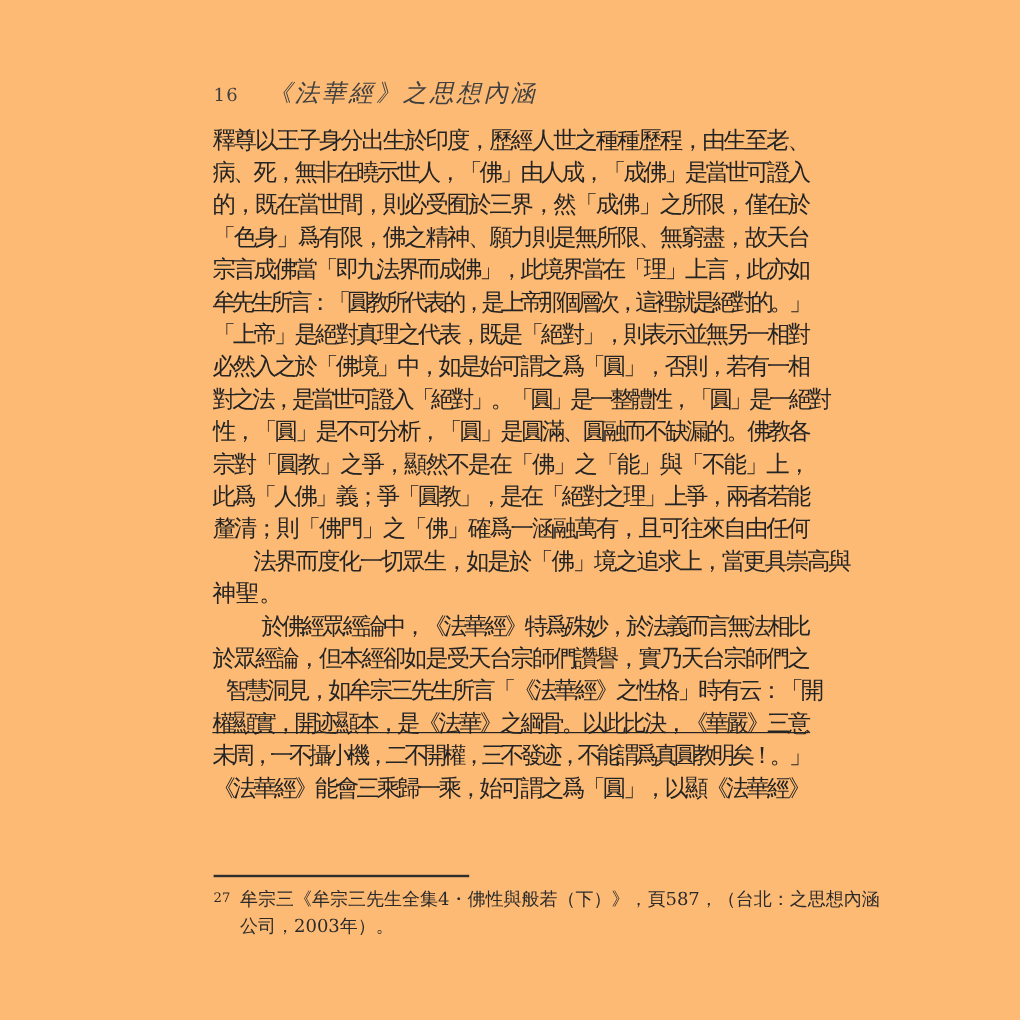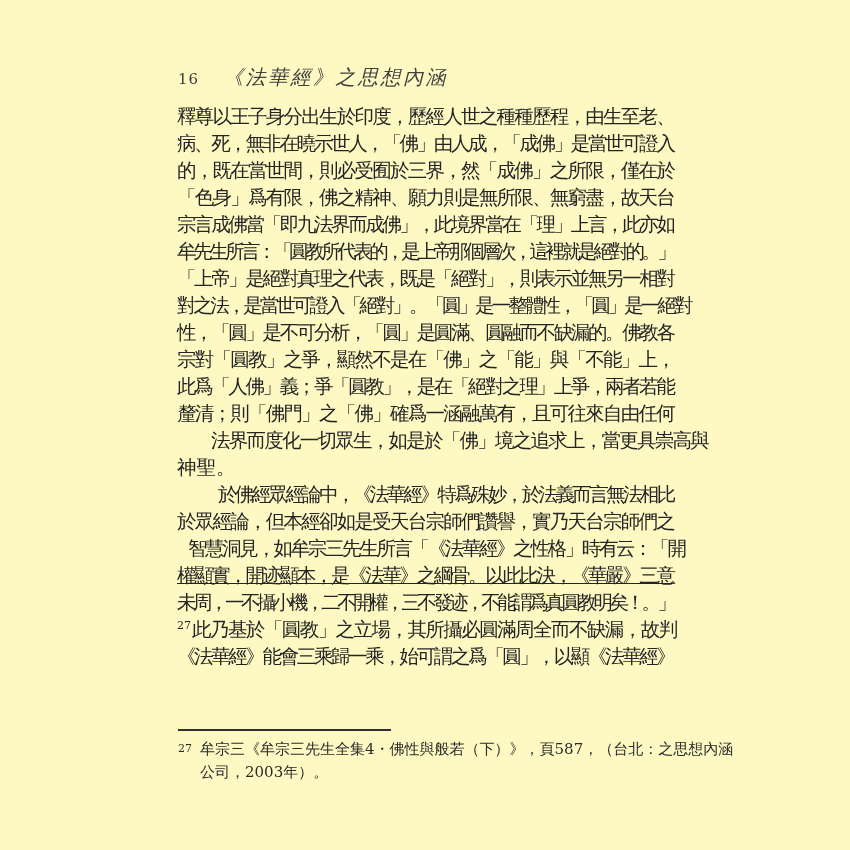--- a/index.html
+++ b/index.html
@@ -4,21 +4,21 @@
 <style>
   html, body {
     margin: 0;
     padding: 0;
     background: #ffffff;
   }
   .page {
     position: relative;
     width: 850px;
     height: 850px;
-    background: #fef9c3;
+    background: #fdba74;
     font-family: "DejaVu Serif", "Liberation Serif", serif;
     color: #262626;
     overflow: hidden;
   }
   
   .running-head {
     position: absolute;
     left: 178px;
     top: 64px;
     display: flex;
@@ -106,33 +106,33 @@
   </header>
 
   <main class="content">
     <p class="line fit" style="letter-spacing: -1.75px;">釋尊以王子身分出生於印度，歷經人世之種種歷程，由生至老、</p>
     <p class="line fit" style="letter-spacing: -2.37931px;">病、死，無非在曉示世人，「佛」由人成，「成佛」是當世可證入</p>
     <p class="line fit" style="letter-spacing: -1.75px;">的，既在當世間，則必受囿於三界，然「成佛」之所限，僅在於</p>
     <p class="line fit" style="letter-spacing: -1.75px;">「色身」爲有限，佛之精神、願力則是無所限、無窮盡，故天台</p>
     <p class="line fit" style="letter-spacing: -2.37931px;">宗言成佛當「即九法界而成佛」，此境界當在「理」上言，此亦如</p>
     <p class="line fit" style="letter-spacing: -3.48387px;">牟先生所言：「圓教所代表的，是上帝那個層次，這裡就是絕對的。」</p>
     <p class="line fit" style="letter-spacing: -2.37931px;">「上帝」是絕對真理之代表，既是「絕對」，則表示並無另一相對</p>
+    <p class="line fit" style="letter-spacing: -2.37931px;">必然入之於「佛境」中，如是始可謂之爲「圓」，否則，若有一相</p>
     <p class="line fit" style="letter-spacing: -2.93333px;">對之法，是當世可證入「絕對」。「圓」是一整體性，「圓」是一絕對</p>
-    <p class="line fit" style="letter-spacing: -2.37931px;">性，「圓」是不可分析，「圓」是圓滿、圓融而不缺漏的。佛教各</p>
+    <p class="line fit" style="letter-spacing: -2.37931px; text-align: right;">性，「圓」是不可分析，「圓」是圓滿、圓融而不缺漏的。佛教各</p>
     <p class="line fit" style="letter-spacing: -1.75px;">宗對「圓教」之爭，顯然不是在「佛」之「能」與「不能」上，</p>
     <p class="line fit" style="letter-spacing: -2.37931px;">此爲「人佛」義；爭「圓教」，是在「絕對之理」上爭，兩者若能</p>
     <p class="line fit" style="letter-spacing: -1.75px;">釐清；則「佛門」之「佛」確爲一涵融萬有，且可往來自由任何</p>
     <p class="line fit" style="letter-spacing: -1.75px; margin-left: 34px;">法界而度化一切眾生，如是於「佛」境之追求上，當更具崇高與</p>
     <p class="line">神聖。</p>
     <p class="line fit indent" style="letter-spacing: -2.62963px;">於佛經眾經論中，《法華經》特爲殊妙，於法義而言無法相比</p>
     <p class="line fit" style="letter-spacing: -1.75px;">於眾經論，但本經卻如是受天台宗師們讚譽，實乃天台宗師們之</p>
     <p class="line fit" style="letter-spacing: -2.37931px; margin-left: 11px;">智慧洞見，如牟宗三先生所言「《法華經》之性格」時有云：「開</p>
     <p class="line fit" style="letter-spacing: -2.37931px; text-decoration: underline;">權顯實，開迹顯本，是《法華》之綱骨。以此比決，《華嚴》三意</p>
     <p class="line fit" style="letter-spacing: -3.48387px;">未周，一不攝小機，二不開權，三不發迹，不能謂爲真圓教明矣！。」</p>
-    <p class="line fit" style="letter-spacing: -1.55172px;"><sup class="fnref">27</sup><span>此乃基於「圓教」之立場，其所攝必圓滿周全而不缺漏，故判</span></p>
     <p class="line fit" style="letter-spacing: -2.37931px;">《法華經》能會三乘歸一乘，始可謂之爲「圓」，以顯《法華經》</p>
   </main>
 
   <div class="fn-rule"></div>
 
   <div class="footnote">
     <span class="fn-marker">27</span>
     <div class="fn-body">
       <p class="fn-line fit" style="letter-spacing: 0px;">牟宗三《牟宗三先生全集4・佛性與般若（下）》，頁587，（台北：之思想內涵</p>
       <p class="fn-line">公司，2003年）。</p>

